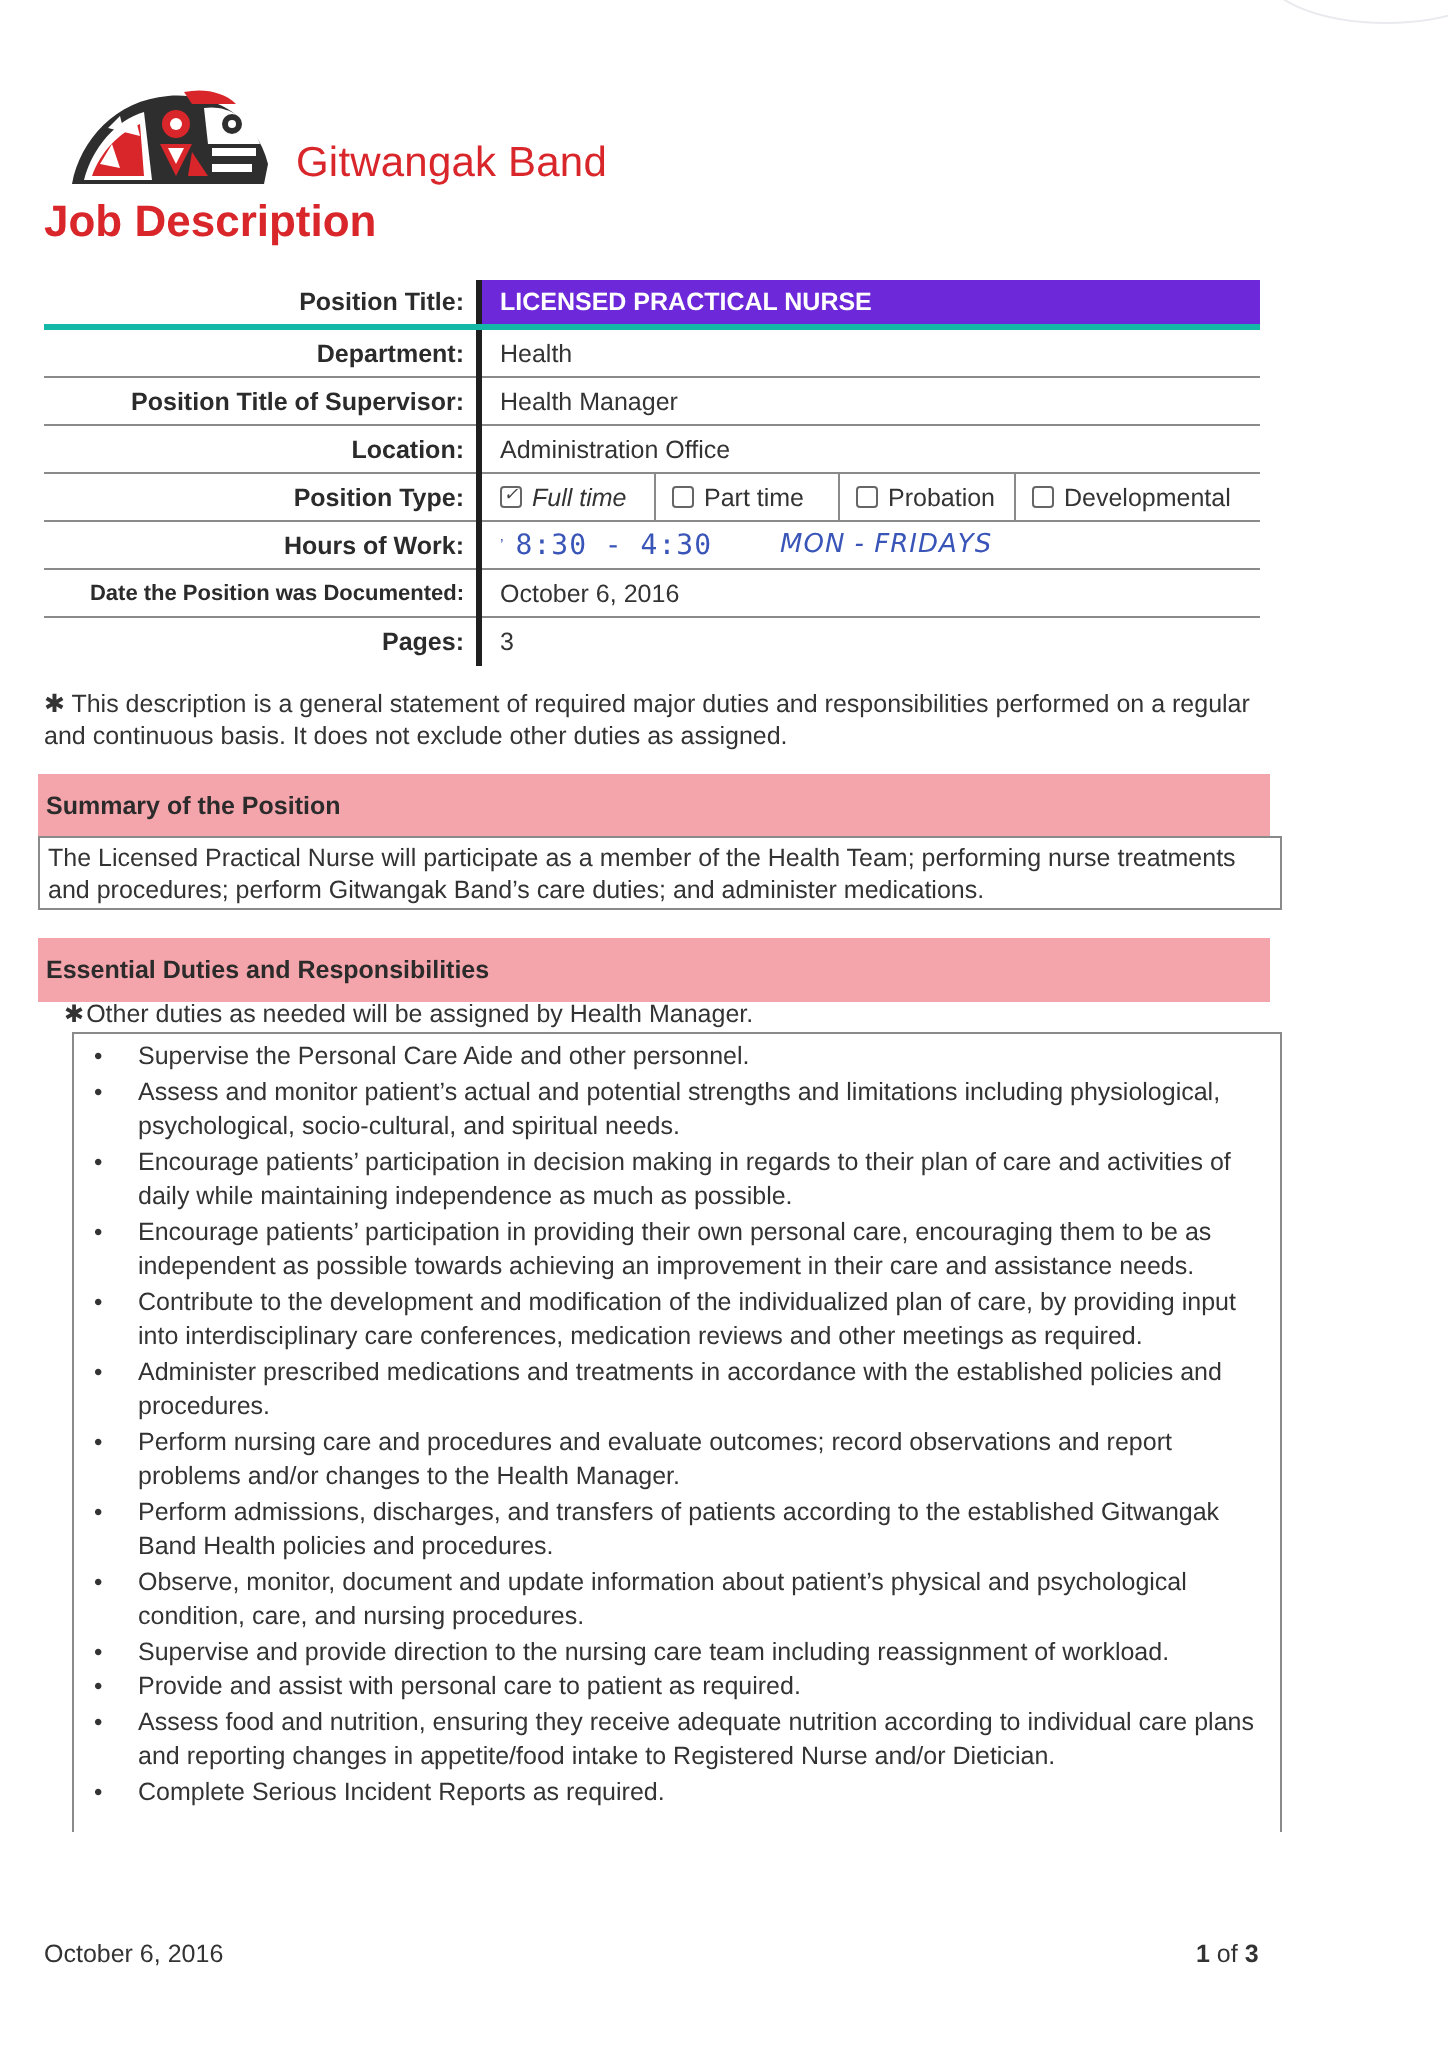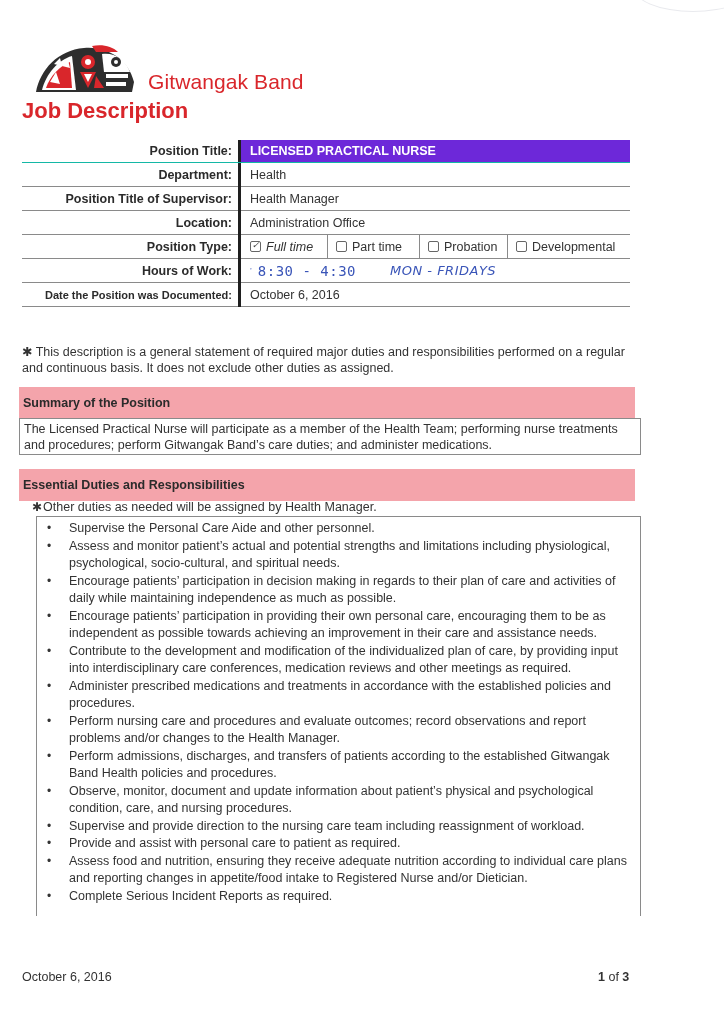--- a/index.html
+++ b/index.html
@@ -102,21 +102,21 @@
       font-weight: bold;
       font-size: 12.5px;
       left: 219px;
       padding-left: 9px;
     }
     .info-row.title-row {
       border-bottom: none;
       height: 22px;
     }
     .info-row.first-under {
-      border-top: 1px solid #14b8a6;
+      border-top: 3px solid #14b8a6;
     }
     .info-row.last-row {
       border-bottom: none;
     }
     .ptype-cell {
       height: 100%;
       display: flex;
       align-items: center;
       border-right: 1px solid #8a8a8a;
       box-sizing: border-box;
@@ -340,20 +340,25 @@
       <span class="hw-tick">’</span>
       <span class="handwriting">8:30 - 4:30</span>
       <span class="hw-days">MON - FRIDAYS</span>
     </div>
   </div>
   <div class="info-row">
     <div class="label small">Date the Position was Documented:</div>
     <div class="divider"></div>
     <div class="value">October 6, 2016</div>
   </div>
+  <div class="info-row last-row">
+    <div class="label">Pages:</div>
+    <div class="divider"></div>
+    <div class="value">3</div>
+  </div>
 </div>
 
 <div class="note">✱ This description is a general statement of required major duties and responsibilities performed on a regular and continuous basis. It does not exclude other duties as assigned.</div>
 
 <div class="section-bar" style="top:387px;">Summary of the Position</div>
 <div class="summary-box">The Licensed Practical Nurse will participate as a member of the Health Team; performing nurse treatments and procedures; perform Gitwangak Band’s care duties; and administer medications.</div>
 
 <div class="section-bar" style="top:469px;">Essential Duties and Responsibilities</div>
 <div class="other-duties">
   <span class="star">✱</span><span>Other duties as needed will be assigned by Health Manager.</span>

